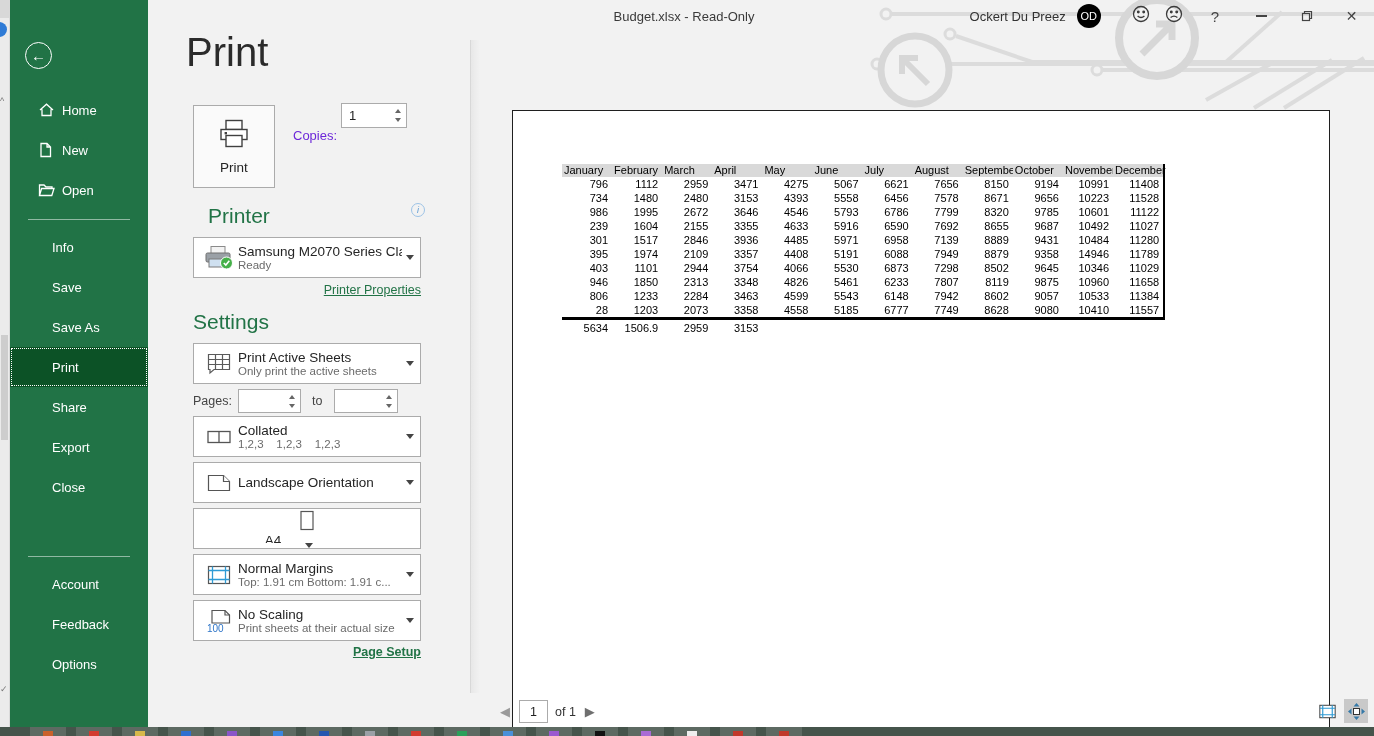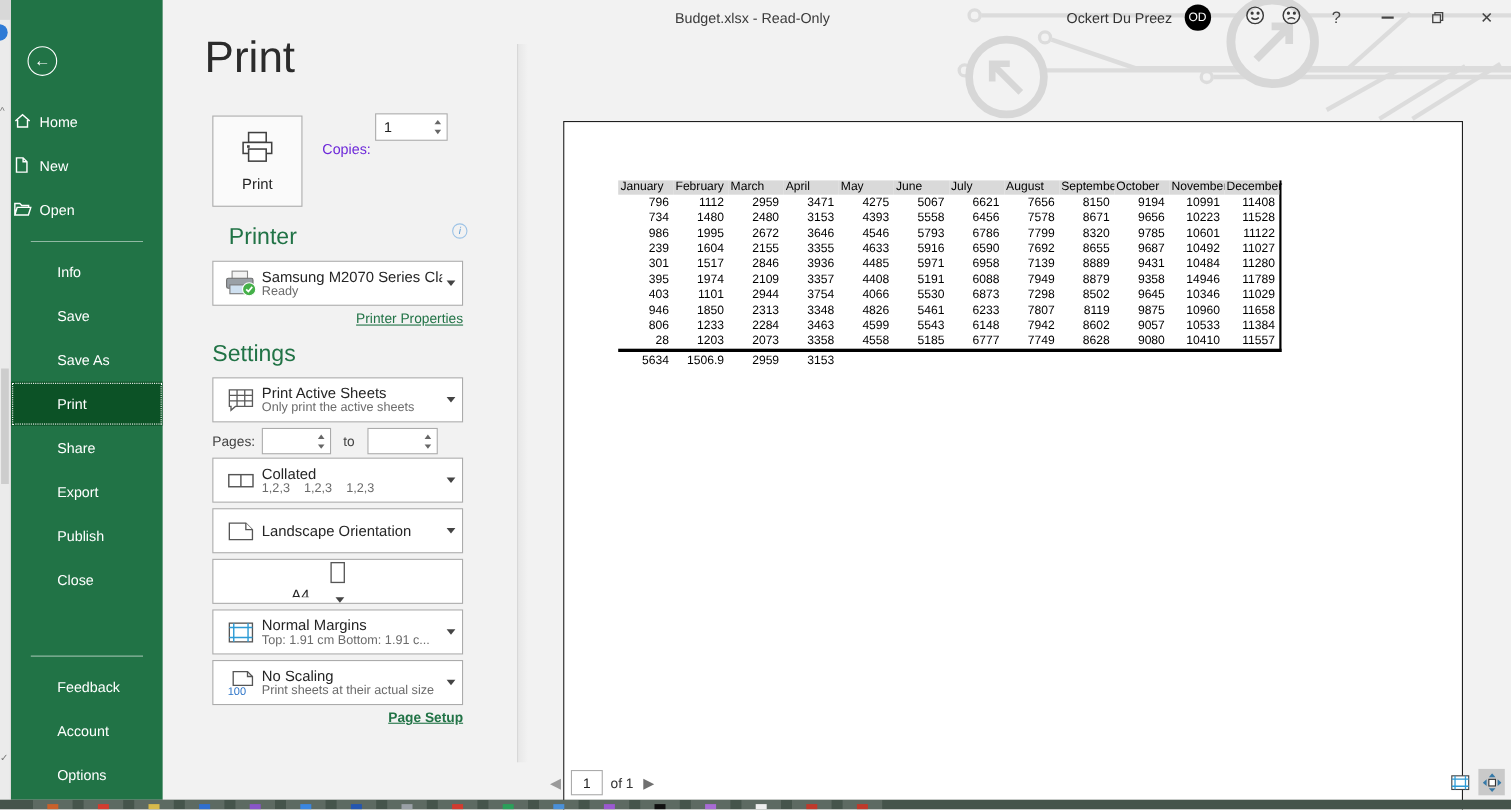--- a/index.html
+++ b/index.html
@@ -10,21 +10,21 @@
   .left-strip { position:absolute; left:0; top:0; width:10px; height:727px; background:#EBEBEB; border-right:1px solid #DADADA; }
   .ls-top { position:absolute; left:0; top:0; width:10px; height:18px; background:#D8D8D8; }
   .ls-blue { position:absolute; left:-8px; top:22px; width:15px; height:15px; border-radius:50%; background:#2F7BD6; }
   .ls-chev { position:absolute; left:0px; top:96px; font-size:9px; color:#777; }
   .ls-thumb { position:absolute; left:1px; top:335px; width:7px; height:105px; background:#CDCDCD; }
   .ls-check { position:absolute; left:0px; top:684px; font-size:9px; color:#777; }
 
   
   .sidebar { position:absolute; left:10px; top:0; width:138px; height:727px; background:#217346; display:flex; flex-direction:column; }
   .back-btn { margin:42px 0 0 15px; width:27px; height:27px; border:1.6px solid #fff; border-radius:50%; display:flex; align-items:center; justify-content:center; color:#fff; font-size:15px; cursor:pointer; }
-  .sb-item { height:40px; display:flex; align-items:center; padding-left:2px; color:#fff; font-size:13px; cursor:pointer; }
+  .sb-item { height:40px; display:flex; align-items:center; padding-left:28px; color:#fff; font-size:13px; cursor:pointer; }
   .sb-item .sb-ico { width:24px; display:flex; align-items:center; }
   .sb-item.txt { padding-left:42px; }
   .sb-item.selected { background:#0C5226; outline:1px dotted #fff; outline-offset:-2px; }
   .sb-first { margin-top:21px; }
   .sb-div { border-top:1px solid rgba(255,255,255,0.5); margin:9px 18px 7px; }
   .sb-div2 { border-top:1px solid rgba(255,255,255,0.5); margin:49px 18px 7px; }
   .sb-ico svg { stroke:#fff; fill:none; stroke-width:1.3; }
 
   
   .main { position:absolute; left:148px; top:0; right:0; height:727px; background:#F2F2F2; }
@@ -161,33 +161,30 @@
     <div class="sb-item txt selected">
         <span>Print</span>
       </div>
     <div class="sb-item txt">
         <span>Share</span>
       </div>
     <div class="sb-item txt">
         <span>Export</span>
       </div>
     <div class="sb-item txt">
-        <span>Publish</span>
-      </div>
-    <div class="sb-item txt">
         <span>Close</span>
       </div>
 
     <div class="sb-div2"></div>
 
     <div class="sb-item txt">
+        <span>Account</span>
+      </div>
+    <div class="sb-item txt">
         <span>Feedback</span>
-      </div>
-    <div class="sb-item txt">
-        <span>Account</span>
       </div>
     <div class="sb-item txt">
         <span>Options</span>
       </div>
   </div>
 
   <div class="main">
 
     <svg class="circuit" viewBox="0 0 520 110">
       <g stroke="#DCDCDC" stroke-width="4" fill="none">

